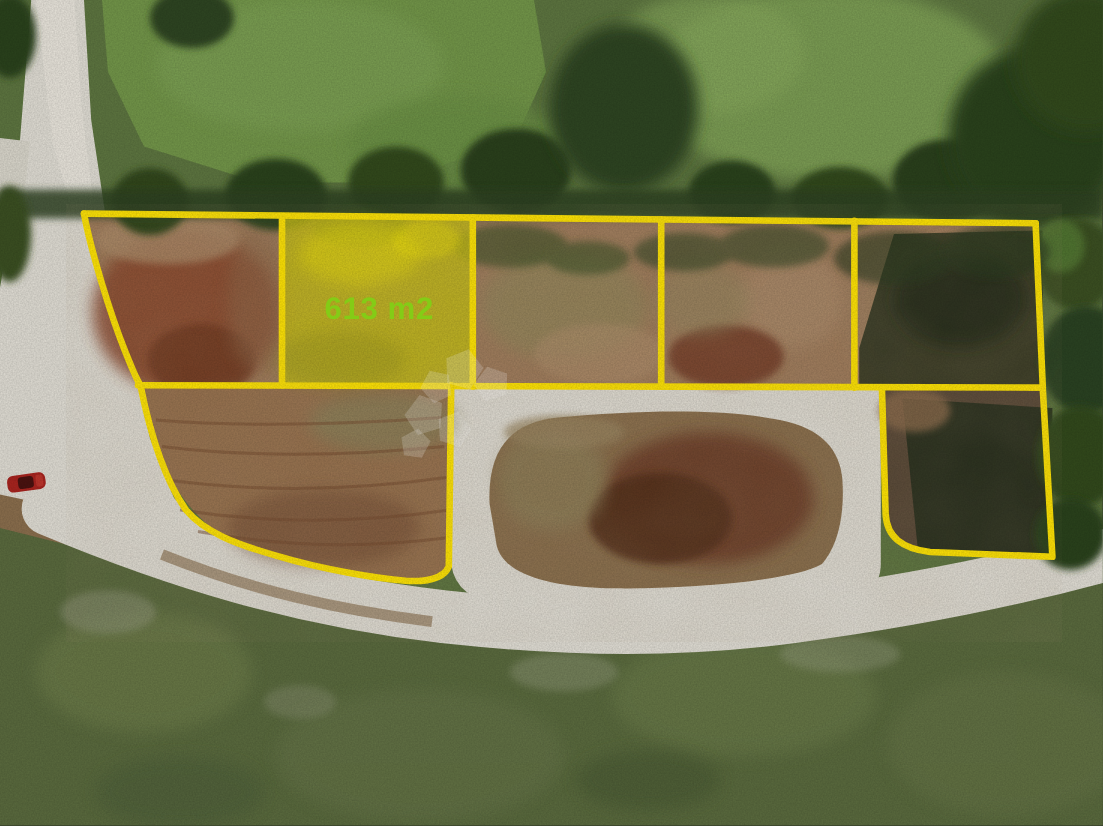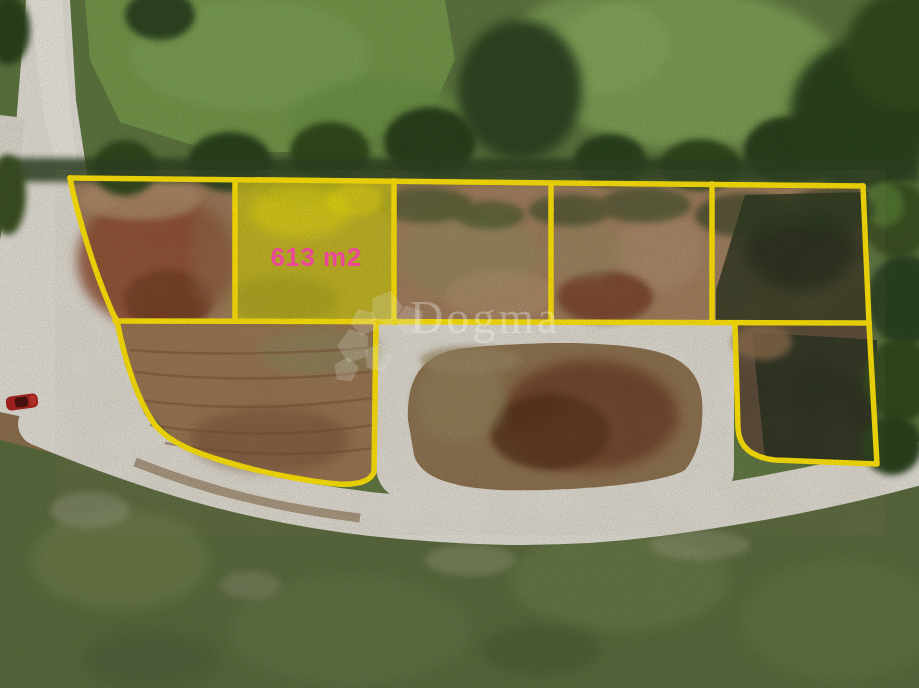--- a/index.html
+++ b/index.html
@@ -5,21 +5,21 @@
   html,body{margin:0;padding:0;background:#222;}
   .stage{
     position:relative;width:919px;height:688px;overflow:hidden;
     font-family:"Liberation Sans",sans-serif;
   }
   .stage svg{position:absolute;left:0;top:0;}
   .area-label{
     position:absolute;left:248px;top:240px;width:136px;height:34px;
     display:flex;align-items:center;justify-content:center;
     font-family:"Liberation Sans",sans-serif;
-    font-weight:bold;font-size:26px;color:#ec4899;
+    font-weight:bold;font-size:26px;color:#84cc16;
     letter-spacing:0.5px;user-select:none;text-align:center;
   }
   .watermark-text{
     position:absolute;left:410px;top:291px;
     font-family:"Liberation Serif",serif;
     font-size:46px;color:rgba(255,255,255,0.30);
     letter-spacing:3px;user-select:none;
   }
 </style>
 </head>
@@ -202,14 +202,13 @@
     <use href="#petal" transform="translate(-24,16) rotate(200) scale(1.6)"></use>
     <use href="#petal" transform="translate(0,28) rotate(160) scale(1.4)"></use>
     <use href="#petal" transform="translate(-32,40) rotate(225) scale(1.2)"></use>
   </g>
 
   <rect x="55" y="170" width="830" height="365" filter="url(#mottle)" opacity="0.18"></rect>
   <rect x="0" y="0" width="919" height="688" filter="url(#grain)" opacity="0.32"></rect>
 </svg>
 
 <div class="area-label">613 m2</div>
-<div class="watermark-text">Dogma</div>
 </div>
 
 </body></html>

